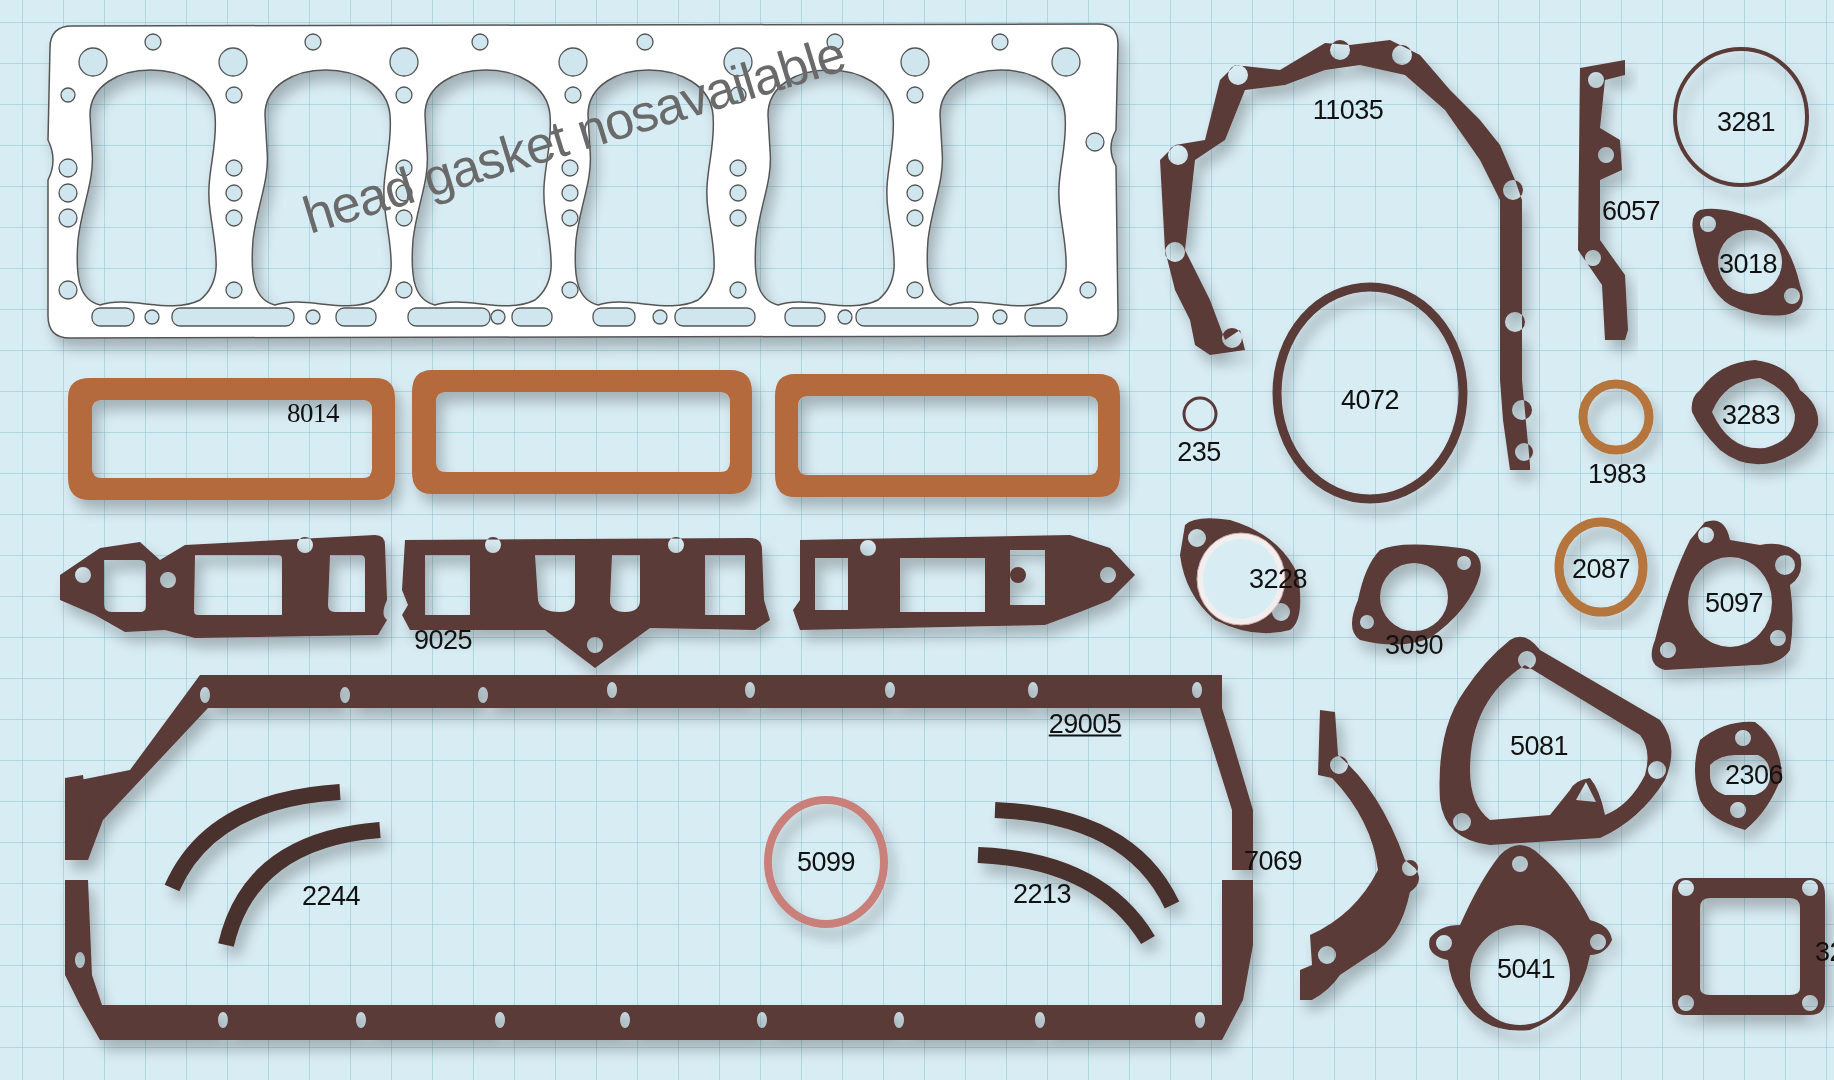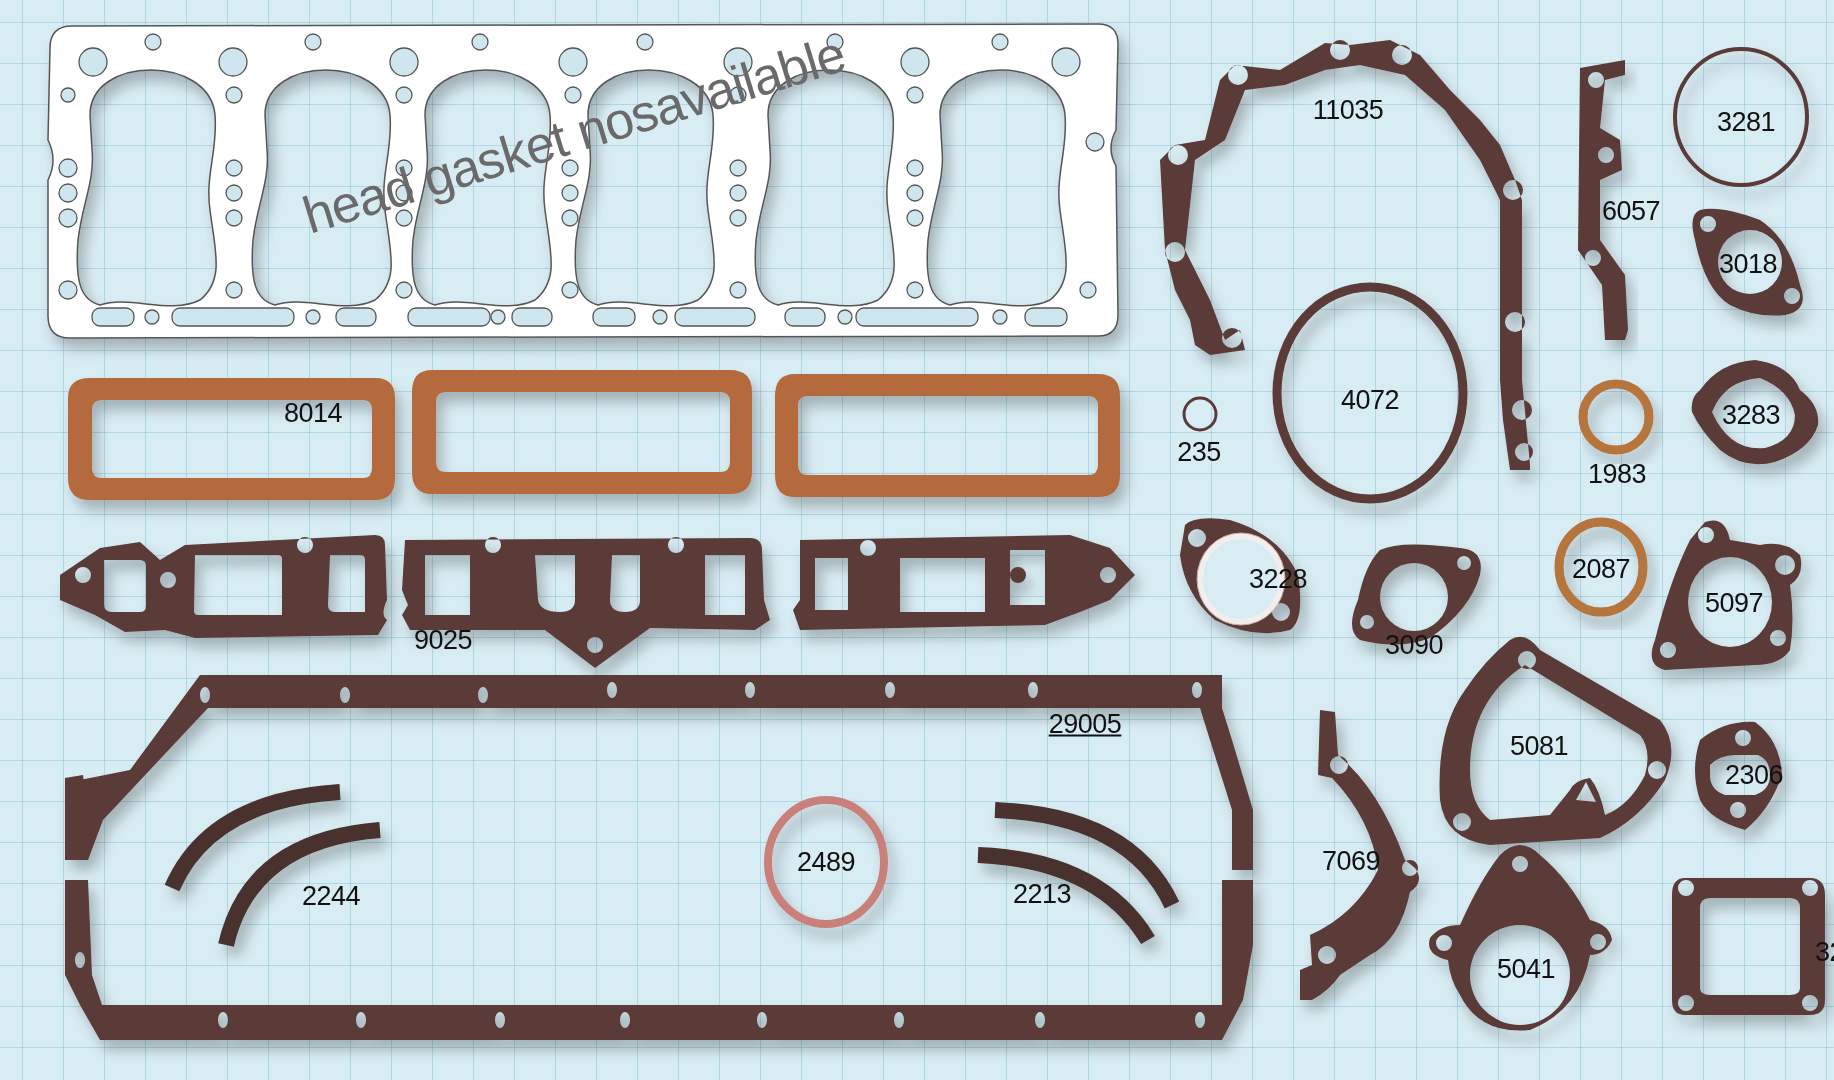--- a/index.html
+++ b/index.html
@@ -228,35 +228,35 @@
 
   <g filter="url(#sh)" fill="#5a3a38" fill-rule="evenodd">
     <path d="M1685,878 L1810,878 Q1825,878 1825,895 L1825,1000 Q1825,1015 1810,1015 L1685,1015 Q1672,1015 1672,1000 L1672,895 Q1672,878 1685,878 Z
           M1700,908 Q1700,898 1710,898 L1790,898 Q1800,898 1800,908 L1800,988 Q1800,995 1790,995 L1710,995 Q1700,995 1700,988 Z
           M1678,888 a8,8 0 1,0 16,0 a8,8 0 1,0 -16,0 Z M1802,888 a8,8 0 1,0 16,0 a8,8 0 1,0 -16,0 Z M1678,1003 a8,8 0 1,0 16,0 a8,8 0 1,0 -16,0 Z M1802,1003 a8,8 0 1,0 16,0 a8,8 0 1,0 -16,0 Z"></path>
   </g>
 </svg>
 
 <div class="wm">head gasket nosavailable</div>
 
-<div class="lbl" style="left:313px;top:413px;">8014</div>
+<div class="lbl" style="left:313px;top:413px;font-family:Liberation Serif, serif;">8014</div>
 <div class="lbl" style="left:443px;top:640px;">9025</div>
 <div class="lbl" style="left:1085px;top:724px;text-decoration:underline;">29005</div>
 <div class="lbl" style="left:331px;top:896px;">2244</div>
 <div class="lbl" style="left:1042px;top:894px;">2213</div>
-<div class="lbl" style="left:826px;top:862px;">2489</div>
+<div class="lbl" style="left:826px;top:862px;">5099</div>
 <div class="lbl" style="left:1348px;top:110px;">11035</div>
 <div class="lbl" style="left:1370px;top:400px;">4072</div>
 <div class="lbl" style="left:1199px;top:452px;">235</div>
 <div class="lbl" style="left:1631px;top:211px;">6057</div>
 <div class="lbl" style="left:1746px;top:122px;">3281</div>
 <div class="lbl" style="left:1748px;top:264px;">3018</div>
 <div class="lbl" style="left:1617px;top:474px;">1983</div>
 <div class="lbl" style="left:1751px;top:415px;">3283</div>
 <div class="lbl" style="left:1278px;top:579px;">3228</div>
 <div class="lbl" style="left:1414px;top:601px;margin-top:44px;">3090</div>
 <div class="lbl" style="left:1601px;top:569px;">2087</div>
 <div class="lbl" style="left:1734px;top:603px;">5097</div>
 <div class="lbl" style="left:1539px;top:746px;">5081</div>
 <div class="lbl" style="left:1754px;top:775px;">2306</div>
-<div class="lbl" style="left:1351px;top:861px;">7069</div>
+<div class="lbl" style="left:1273px;top:861px;">7069</div>
 <div class="lbl" style="left:1526px;top:969px;">5041</div>
 <div class="lbl" style="left:1844px;top:952px;">3236</div>
 
 </body></html>

